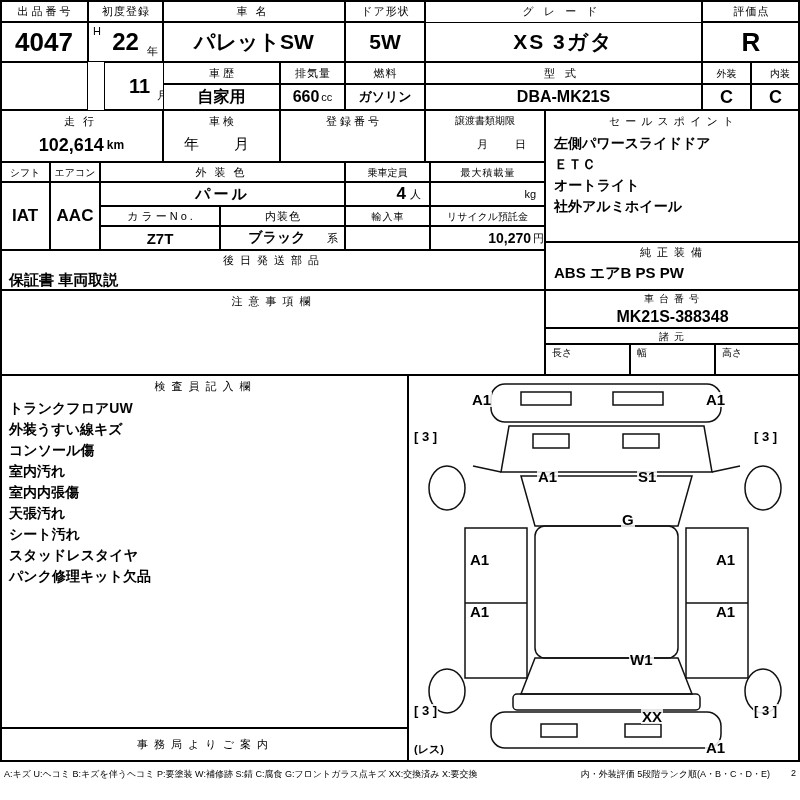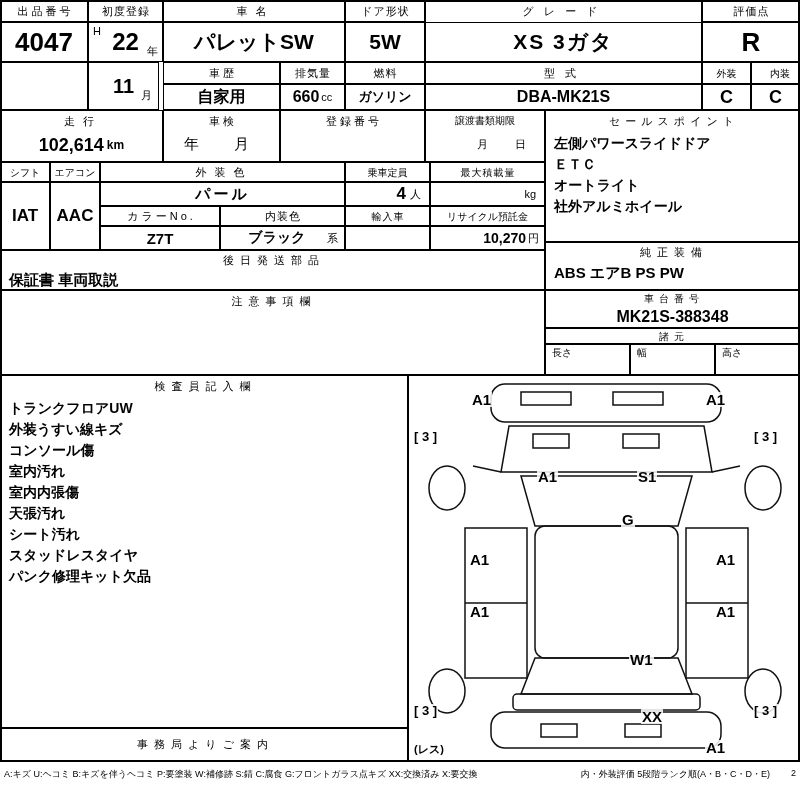--- a/index.html
+++ b/index.html
@@ -43,21 +43,21 @@
   <div class="cell" style="left:0;top:62px;width:88px;height:48px"></div>
 
   <div class="cell" style="left:88px;top:0;width:75px;height:22px">
     <span class="lbl ls1" style="line-height:21px">初度登録</span>
   </div>
   <div class="cell vc" style="left:88px;top:22px;width:75px;height:40px">
     <span style="position:absolute;left:4px;top:2px;font-size:11px">H</span>
     <span class="b" style="font-size:24px">22</span>
     <span style="position:absolute;right:4px;bottom:2px;font-size:11px">年</span>
   </div>
-  <div class="cell vc" style="left:88px;top:62px;width:71px;height:48px">
+  <div class="cell vc" style="left:104px;top:62px;width:71px;height:48px">
     <span class="b" style="font-size:20px">11</span>
     <span style="position:absolute;right:6px;bottom:6px;font-size:11px">月</span>
   </div>
 
   <div class="cell" style="left:163px;top:0;width:182px;height:22px">
     <span class="lbl" style="line-height:21px;letter-spacing:8px">車名</span>
   </div>
   <div class="cell vc" style="left:163px;top:22px;width:182px;height:40px">
     <span class="b" style="font-size:21px">パレットSW</span>
   </div>
@@ -219,21 +219,21 @@
 
   <div class="cell" style="left:345px;top:206px;width:85px;height:20px">
     <span class="lbl ls1 f10" style="line-height:19px">輸入車</span>
   </div>
   <div class="cell" style="left:345px;top:226px;width:85px;height:24px"></div>
 
   <div class="cell" style="left:430px;top:206px;width:115px;height:20px">
     <span class="lbl ls0 f10" style="line-height:19px">リサイクル預託金</span>
   </div>
   <div class="cell" style="left:430px;top:226px;width:115px;height:24px">
-    <div style="display:flex;align-items:center;justify-content:flex-end;height:100%;padding-right:5px;gap:2px">
+    <div style="display:flex;align-items:center;justify-content:flex-end;height:100%;gap:2px">
       <span class="b" style="font-size:14px">10,270</span>
       <span class="unit">円</span>
     </div>
   </div>
 
   <div class="cell" style="left:0;top:250px;width:545px;height:40px">
     <span class="lbl" style="letter-spacing:6px;line-height:17px;padding-top:1px">後日発送部品</span>
     <div class="b" style="font-size:15px;padding:2px 8px">保証書 車両取説</div>
   </div>
 

